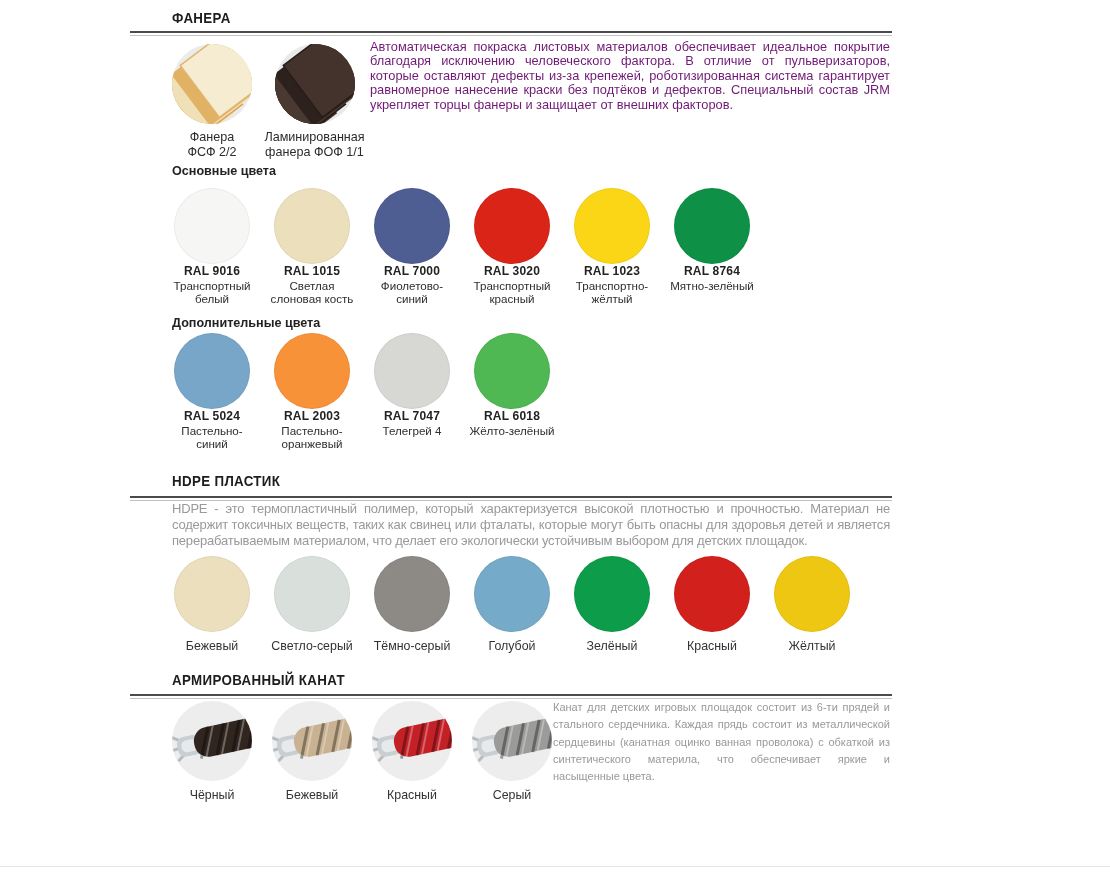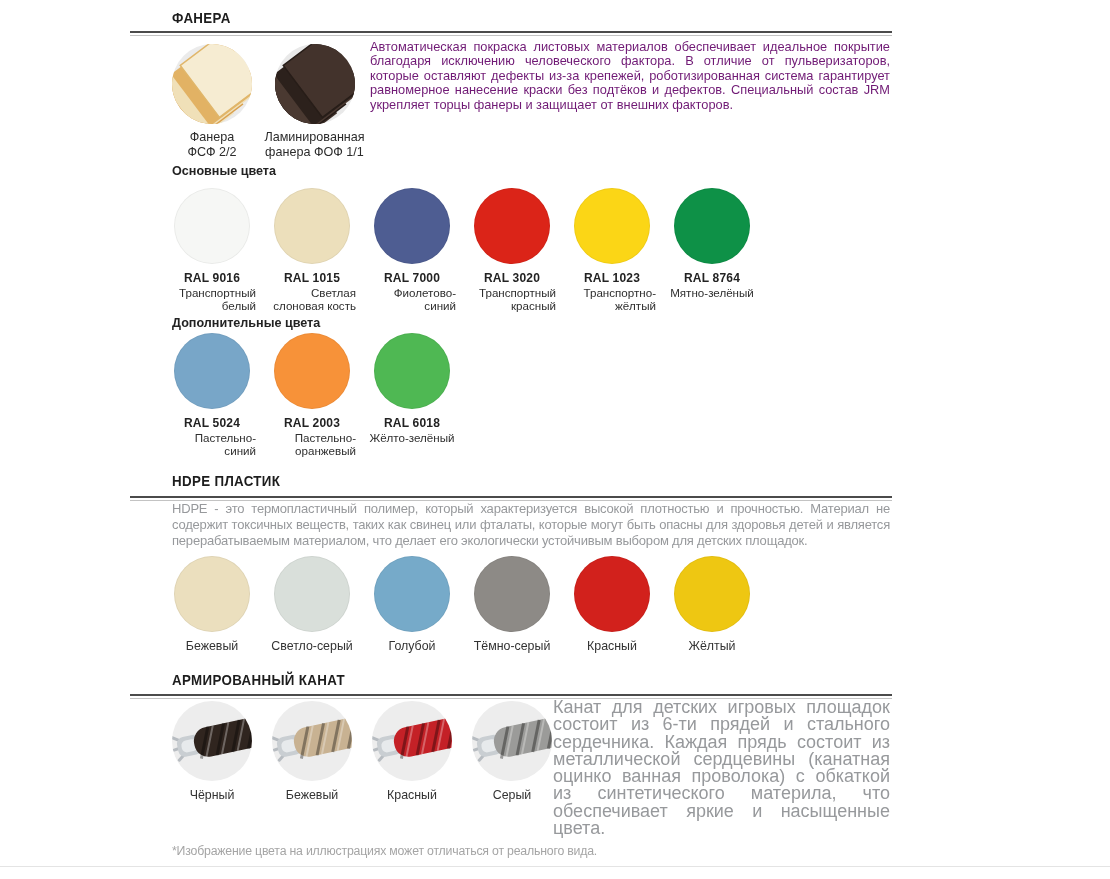--- a/index.html
+++ b/index.html
@@ -4,26 +4,26 @@
 <style>
   html,body{margin:0;padding:0;background:#ffffff;}
   .page{position:relative;width:1110px;height:879px;background:#ffffff;overflow:hidden;
         font-family:"Liberation Sans",sans-serif;color:#222;}
   .sec-title{position:absolute;font-size:15.5px;font-weight:700;color:#1d1d1d;
              letter-spacing:.4px;transform:scaleX(.86);transform-origin:0 50%;white-space:nowrap;}
   .rule{position:absolute;height:2px;border-top:2px solid #4b4b4b;border-bottom:1px solid #c3c3c3;}
   .para{position:absolute;text-align:justify;color:#701a75;}
   .para1{left:370px;top:40px;width:520px;font-size:12.8px;line-height:14.4px;}
   .para2{left:172px;top:501px;width:718px;font-size:13px;line-height:16px;letter-spacing:-.2px;color:#97999c;}
-  .para3{left:553px;top:699px;width:337px;font-size:18px;line-height:17.3px;color:#97999c;}
+  .para3{left:553px;top:699px;width:337px;font-size:11px;line-height:17.3px;color:#97999c;}
   .crow{position:absolute;display:flex;}
   .citem{width:100px;display:flex;flex-direction:column;align-items:center;}
   .ccircle{width:76px;height:76px;border-radius:50%;box-shadow:inset 0 0 0 1px rgba(0,0,0,.05);}
-  .ccode{margin-top:7px;font-size:12px;font-weight:700;color:#232323;letter-spacing:.2px;text-align:center;}
-  .cname{margin-top:1px;font-size:11.6px;line-height:13.4px;color:#2e2e2e;text-align:right;max-width:88px;}
+  .ccode{font-size:12px;font-weight:700;color:#232323;letter-spacing:.2px;text-align:center;}
+  .cname{margin-top:1px;font-size:11.6px;line-height:13.4px;color:#2e2e2e;text-align:center;max-width:88px;}
   .hname{margin-top:7px;font-size:12.4px;color:#333333;text-align:center;}
   .subhead{position:absolute;font-size:12.6px;font-weight:700;color:#232323;}
   .thumb{position:absolute;width:110px;display:flex;flex-direction:column;align-items:center;}
   .thumb-label{margin-top:6px;font-size:12.6px;line-height:15px;color:#2c2c2c;text-align:center;}
   .footnote{position:absolute;left:172px;top:844px;font-size:12.3px;color:#a5a5a5;letter-spacing:-.2px;}
   .bottomline{position:absolute;left:0;top:866px;width:1110px;border-top:1px solid #e4e4e4;}
 </style>
 </head>
 <body>
 
@@ -120,46 +120,55 @@
       <div class="ccircle" style="background-color: rgb(120, 166, 200);"></div>
       <div class="ccode">RAL 5024</div>
       <div class="cname">Пастельно-синий</div>
     </div>
     <div class="citem">
       <div class="ccircle" style="background-color: rgb(247, 146, 57);"></div>
       <div class="ccode">RAL 2003</div>
       <div class="cname">Пастельно-оранжевый</div>
     </div>
     <div class="citem">
+      <div class="ccircle" style="background-color: rgb(215, 215, 212);"></div>
+      <div class="ccode">RAL 7047</div>
+      <div class="cname">Телегрей 4</div>
+    </div>
+    <div class="citem">
       <div class="ccircle" style="background-color: rgb(79, 184, 83);"></div>
       <div class="ccode">RAL 6018</div>
       <div class="cname">Жёлто-зелёный</div>
     </div>
   </div>
 
   <div class="sec-title" style="left:172px;top:472px;">HDPE ПЛАСТИК</div>
   <div class="rule" style="left:130px;top:496px;width:762px;"></div>
   <div class="para para2">HDPE - это термопластичный полимер, который характеризуется высокой плотностью и прочностью. Материал не содержит токсичных веществ, таких как свинец или фталаты, которые могут быть опасны для здоровья детей и является перерабатываемым материалом, что делает его экологически устойчивым выбором для детских площадок.</div>
 
   <div class="crow" style="left:162px;top:556px;">
     <div class="citem">
       <div class="ccircle" style="background-color: rgb(235, 223, 190);"></div>
       <div class="hname">Бежевый</div>
     </div>
     <div class="citem">
       <div class="ccircle" style="background-color: rgb(217, 223, 218);"></div>
       <div class="hname">Светло-серый</div>
     </div>
     <div class="citem">
+      <div class="ccircle" style="background-color: rgb(141, 138, 134);"></div>
+      <div class="hname">Тёмно-серый</div>
+    </div>
+    <div class="citem">
       <div class="ccircle" style="background-color: rgb(118, 170, 201);"></div>
       <div class="hname">Голубой</div>
     </div>
     <div class="citem">
-      <div class="ccircle" style="background-color: rgb(141, 138, 134);"></div>
-      <div class="hname">Тёмно-серый</div>
+      <div class="ccircle" style="background-color: rgb(13, 156, 73);"></div>
+      <div class="hname">Зелёный</div>
     </div>
     <div class="citem">
       <div class="ccircle" style="background-color: rgb(210, 33, 28);"></div>
       <div class="hname">Красный</div>
     </div>
     <div class="citem">
       <div class="ccircle" style="background-color: rgb(238, 199, 18);"></div>
       <div class="hname">Жёлтый</div>
     </div>
   </div>
@@ -268,16 +277,15 @@
           <g stroke="rgba(0,0,0,0.35)" stroke-width="3" fill="none">
             <path d="M26,55 l13,-30 M42,55 l13,-30 M58,55 l13,-30 M74,55 l13,-30"></path>
           </g>
         </g>
           </g>
       </svg>
       <div class="hname">Серый</div>
     </div>
   </div>
 
-  <div class="footnote">*Изображение цвета на иллюстрациях может отличаться от реального вида.</div>
   <div class="bottomline"></div>
 
 </div>
 
 </body></html>

